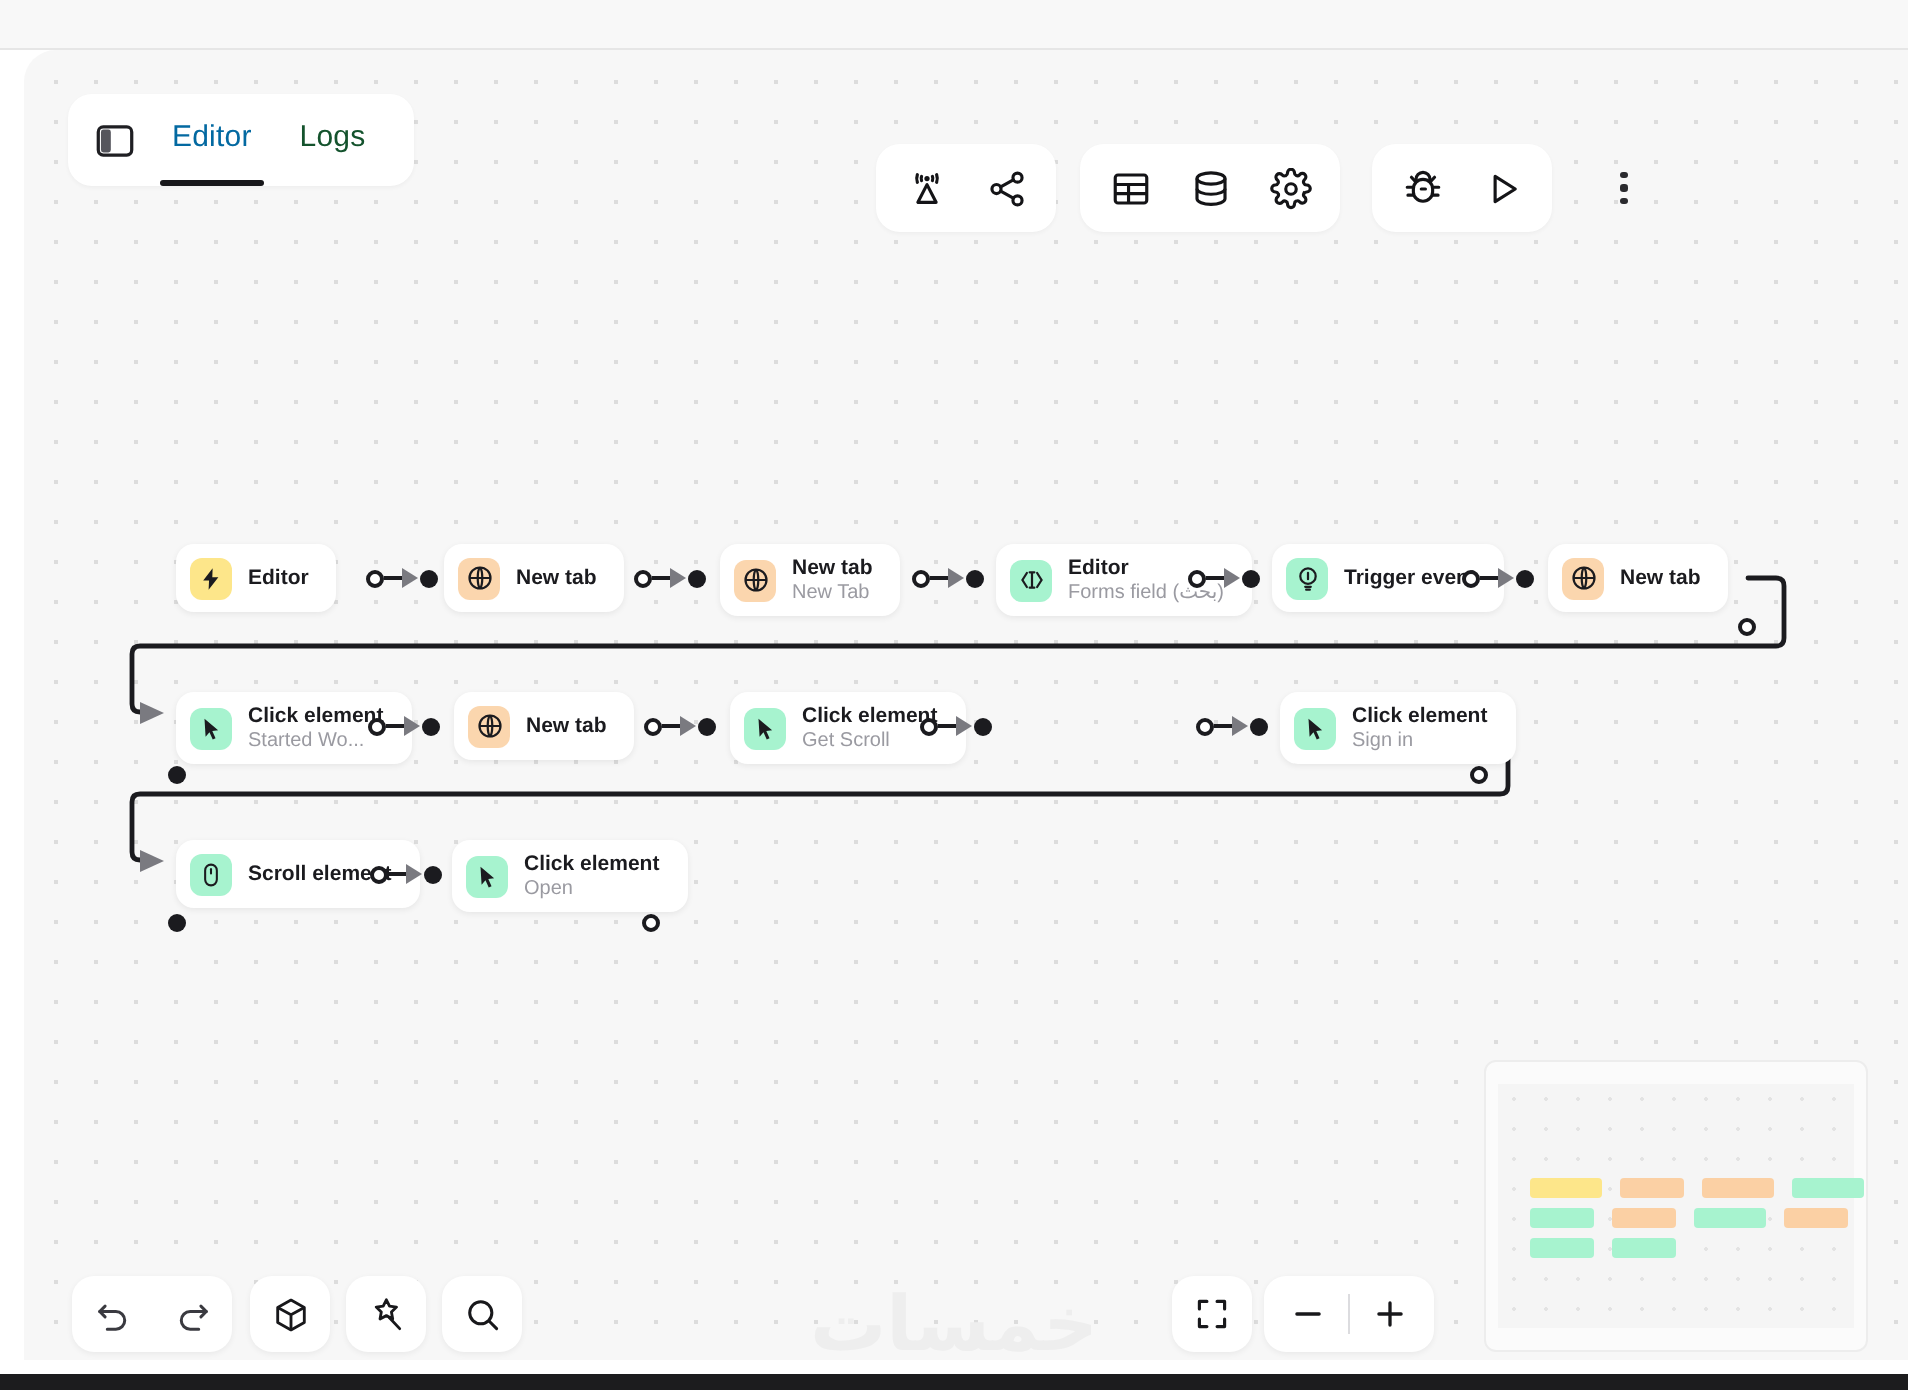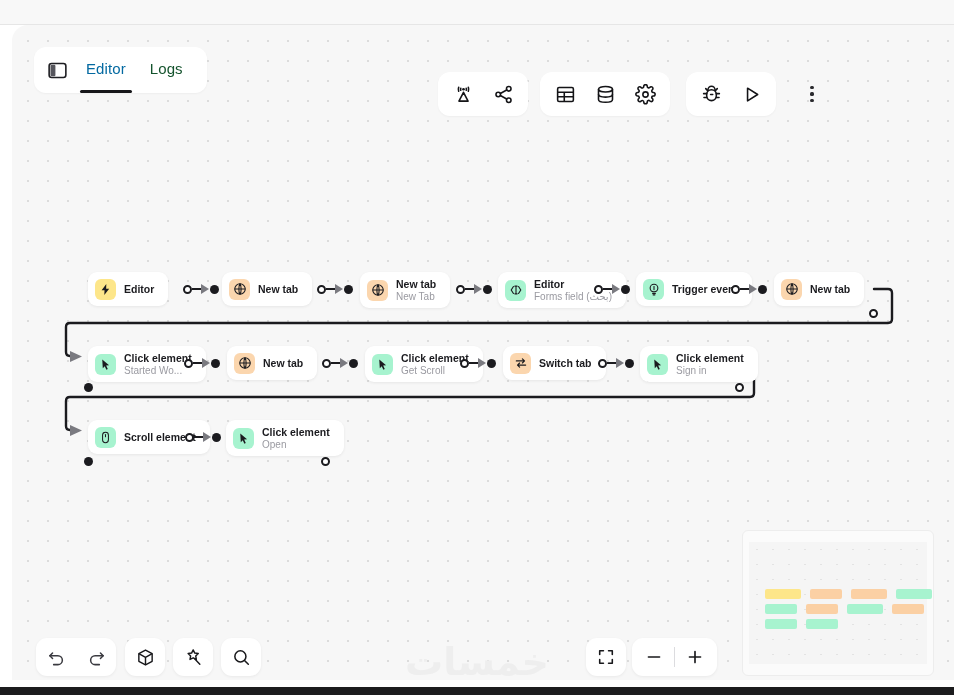--- a/index.html
+++ b/index.html
@@ -404,31 +404,20 @@
       <span class="node-sub">Get Scroll</span>
     </span>
   </div>
   <div class="conn" style="left:460px;top:357px;width:36px;">
     <span class="dot-o"></span>
     <span class="line"></span>
     <span class="arrow"></span>
     <span class="dot-f"></span>
   </div>
 
-  <div class="node" style="left:503px;top:346px;">
-    <span class="node-ico ico-orange">
-      <svg width="14" height="14" viewBox="0 0 24 24" fill="none" stroke="#1b1b1f" stroke-width="2" stroke-linecap="round" stroke-linejoin="round">
-        <path d="M4 8.4h14M14.4 4.8 18 8.4l-3.6 3.6"></path>
-          <path d="M20 15.6H6M9.6 12 6 15.6l3.6 3.6"></path>
-      </svg>
-    </span>
-    <span class="node-txt">
-      <span class="node-title">Switch tab</span>
-    </span>
-  </div>
   <div class="conn" style="left:598px;top:357px;width:36px;">
     <span class="dot-o"></span>
     <span class="line"></span>
     <span class="arrow"></span>
     <span class="dot-f"></span>
   </div>
 
   <div class="node" style="left:640px;top:346px;height:36px;">
     <span class="node-ico ico-green">
       <svg width="13" height="13" viewBox="0 0 24 24" fill="#1b1b1f">

